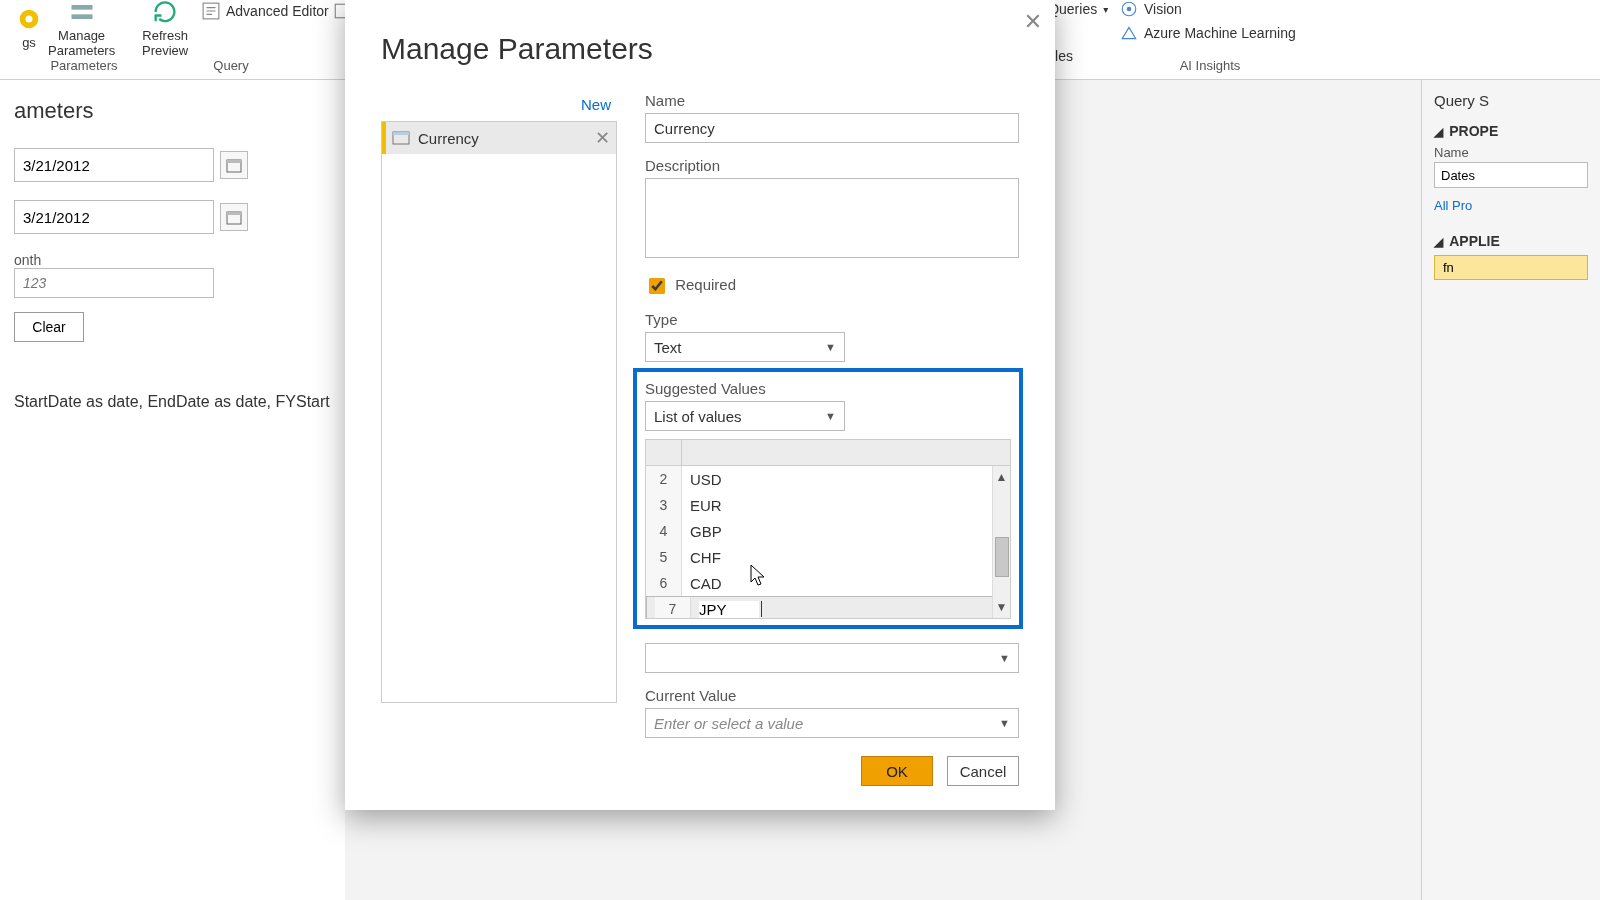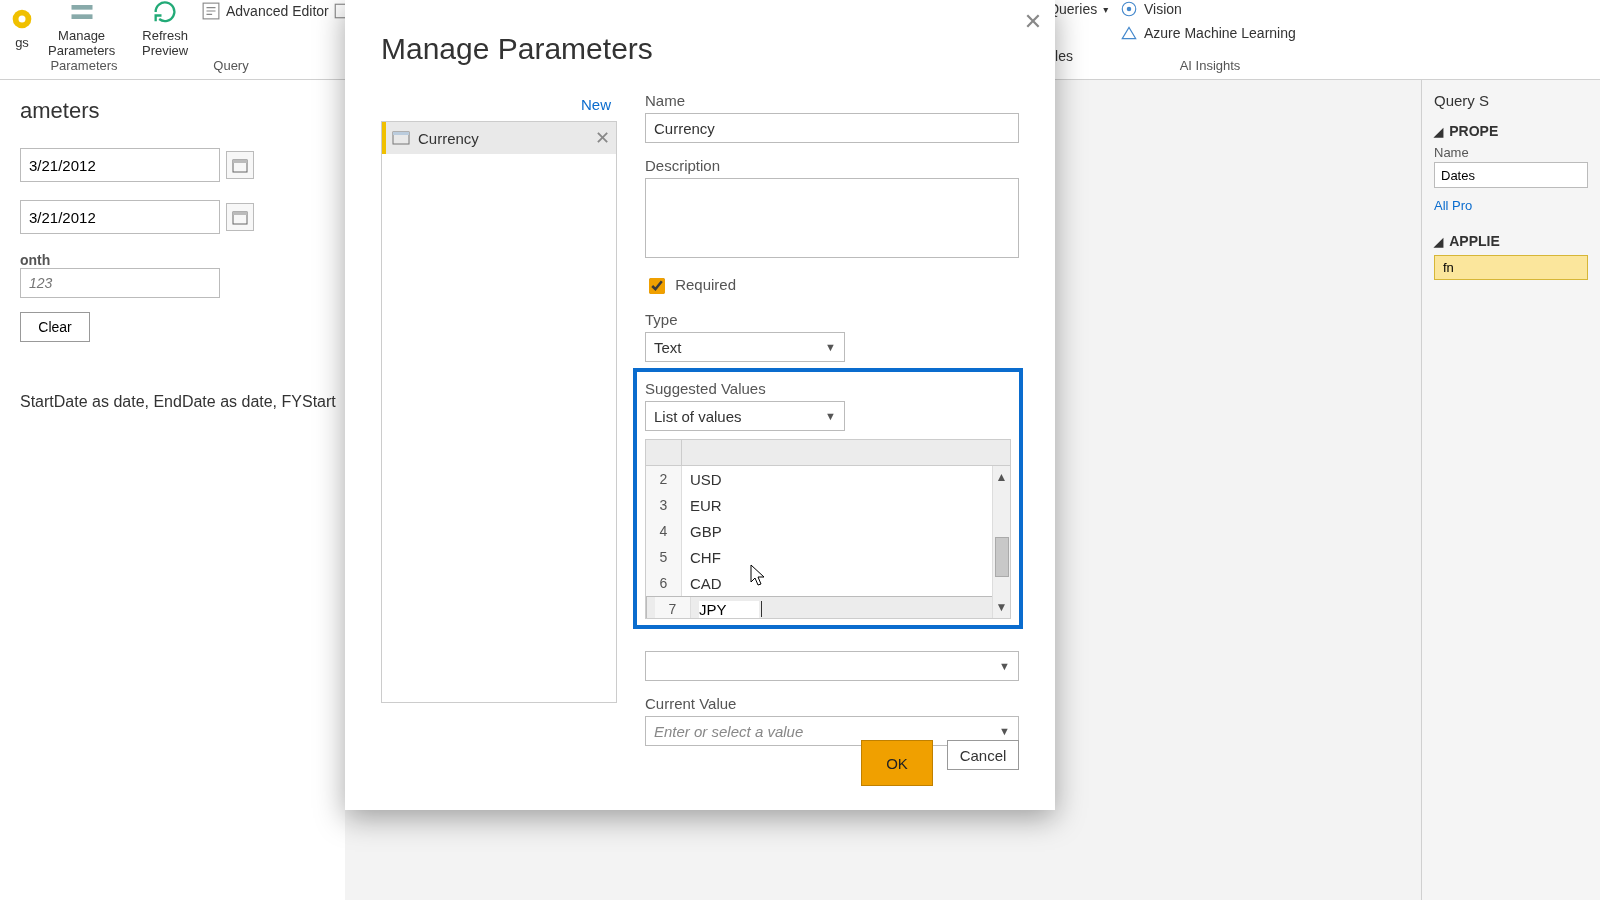--- a/index.html
+++ b/index.html
@@ -8,26 +8,26 @@
   
   .bg { position: absolute; inset: 0; filter: blur(0.5px); }
   .ribbon { position: absolute; left: 0; right: 0; top: 0; height: 80px; background: #fff; border-bottom: 1px solid #d0d0d0; }
   .ribbon .chunk { position: absolute; top: 0; height: 55px; display: flex; align-items: center; gap: 10px; }
   .ribbon .grouplabel { position: absolute; top: 58px; font-size: 13px; color: #555; text-align: center; }
   .ribbon-btn { display: flex; flex-direction: column; align-items: center; font-size: 13px; color: #333; padding: 0 8px; }
   .ribbon-btn .ico { width: 28px; height: 28px; margin-bottom: 2px; }
   .ribbon-small { display: flex; align-items: center; gap: 6px; font-size: 14px; color: #333; }
   .ribbon-small .ico { width: 18px; height: 18px; }
 
-  .left-pane { position: absolute; left: 0; top: 80px; width: 345px; bottom: 0; background: #fff; padding: 0 20px; }
+  .left-pane { position: absolute; left: 0; top: 80px; width: 345px; bottom: 0; background: #fff; padding: 0 14px; }
   .left-pane h3 { font-size: 22px; font-weight: 400; margin: 18px 0 24px 0; color: #333; }
   .date-row { display: flex; align-items: center; gap: 6px; margin-bottom: 18px; }
   .date-input { width: 200px; height: 34px; border: 1px solid #bbb; padding: 0 8px; font-size: 15px; background: #fff; }
   .date-pick { width: 28px; height: 28px; border: 1px solid #bbb; background: #f7f7f7; display: flex; align-items: center; justify-content: center; }
-  .plain-label { font-size: 14px; color: #555; font-weight: bold; }
+  .plain-label { font-size: 14px; color: #555; }
   .num-input { width: 200px; height: 30px; border: 1px solid #bbb; padding: 0 8px; font-style: italic; color: #888; font-size: 14px; }
   .clear-btn { width: 70px; height: 30px; border: 1px solid #999; background: #fff; font-size: 14px; margin-top: 14px; }
   .code-line { font-family: Consolas, monospace; font-size: 16px; color: #333; margin-top: 50px; white-space: pre; }
   .code-kw { color: #333; }
 
   .right-pane { position: absolute; right: 0; top: 80px; width: 179px; bottom: 0; background: #f5f5f5; border-left: 1px solid #d0d0d0; padding: 12px; }
   .right-pane .hdr { font-size: 15px; color: #333; margin-bottom: 14px; }
   .right-pane .caret { font-size: 12px; margin-right: 6px; }
   .right-pane .sec { font-size: 14px; font-weight: 600; color: #333; margin: 6px 0; }
   .right-pane .lbl { font-size: 13px; color: #555; margin: 6px 0 2px 0; }
@@ -50,54 +50,54 @@
   .form-col { flex: 1; font-size: 15px; color: #555; }
   .form-col label { display: block; margin-bottom: 4px; }
   .txt, .sel, .dd { width: 100%; height: 30px; border: 1px solid #bbb; background: #fff; padding: 0 8px; font-size: 15px; color: #333; }
   .desc { width: 100%; height: 80px; border: 1px solid #bbb; background: #fff; resize: none; }
   .field { margin-bottom: 14px; }
   .chk { width: 16px; height: 16px; accent-color: #f0a000; margin-right: 6px; vertical-align: middle; }
   .sel-narrow { width: 200px; position: relative; }
   .sel-face { display: flex; align-items: center; justify-content: space-between; height: 30px; border: 1px solid #bbb; background: #fff; padding: 0 8px; font-size: 15px; color: #333; }
   .sel-caret { font-size: 11px; color: #555; }
 
-  .highlight-box { border: 4px solid #0a6cce; padding: 8px 8px 6px 8px; margin: -8px -4px 22px -12px; }
+  .highlight-box { border: 4px solid #0a6cce; padding: 8px 8px 6px 8px; margin: -8px -4px 14px -12px; }
 
   .values-grid { border: 1px solid #ccc; background: #fff; }
   .vg-head { height: 26px; background: #ececec; border-bottom: 1px solid #ccc; display: flex; }
   .vg-head .numcol { width: 36px; border-right: 1px solid #ccc; }
   .vg-body { position: relative; max-height: 152px; overflow: hidden; }
   .vg-row { display: flex; height: 26px; align-items: stretch; }
   .vg-row.sel { background: #ececec; }
   .vg-num { width: 36px; border-right: 1px solid #ddd; display: flex; align-items: center; justify-content: center; font-size: 14px; color: #555; background: #f7f7f7; }
   .vg-val { flex: 1; padding: 0 8px; display: flex; align-items: center; font-size: 15px; color: #333; }
   .vg-val.editing input { border: none; outline: none; font-size: 15px; width: 60px; padding: 0; }
   .vg-caret { display: inline-block; width: 1px; height: 16px; background: #333; margin-left: 2px; vertical-align: middle; }
   .vg-scroll { position: absolute; right: 0; top: 0; bottom: 0; width: 18px; background: #f0f0f0; border-left: 1px solid #ddd; display: flex; flex-direction: column; justify-content: space-between; align-items: center; }
   .vg-scroll .arr { font-size: 12px; color: #555; padding: 4px 0; cursor: pointer; }
   .vg-scroll .thumb { width: 14px; height: 40px; background: #c8c8c8; border: 1px solid #aaa; margin-top: 30px; }
 
   .dd-wide { position: relative; }
   .dd-wide .sel-face { width: 100%; }
   .dd-placeholder { color: #888; font-style: italic; }
 
   .dlg-buttons { position: absolute; right: 36px; bottom: 24px; display: flex; gap: 14px; }
-  .btn-ok { width: 72px; height: 46px; background: #f0a000; border: 1px solid #c08000; color: #222; font-size: 15px; }
+  .btn-ok { width: 72px; height: 30px; background: #f0a000; border: 1px solid #c08000; color: #222; font-size: 15px; }
   .btn-cancel { width: 72px; height: 30px; background: #fff; border: 1px solid #999; color: #333; font-size: 15px; }
 
   .cursor-arrow { position: absolute; left: 750px; top: 564px; width: 18px; height: 24px; pointer-events: none; }
 </style>
 </head>
 <body>
 
 <div class="bg">
 
   <div class="ribbon">
 
-    <div class="chunk" style="left:0;">
+    <div class="chunk" style="left:7px;">
       <div class="ribbon-btn">
         <span class="ico">
           <svg viewBox="0 0 24 24">
               <circle cx="12" cy="12" r="8" fill="#f0c000"></circle>
               <circle cx="12" cy="12" r="3" fill="#fff"></circle>
             </svg>
         </span>
         <span>gs</span>
       </div>
     </div>

